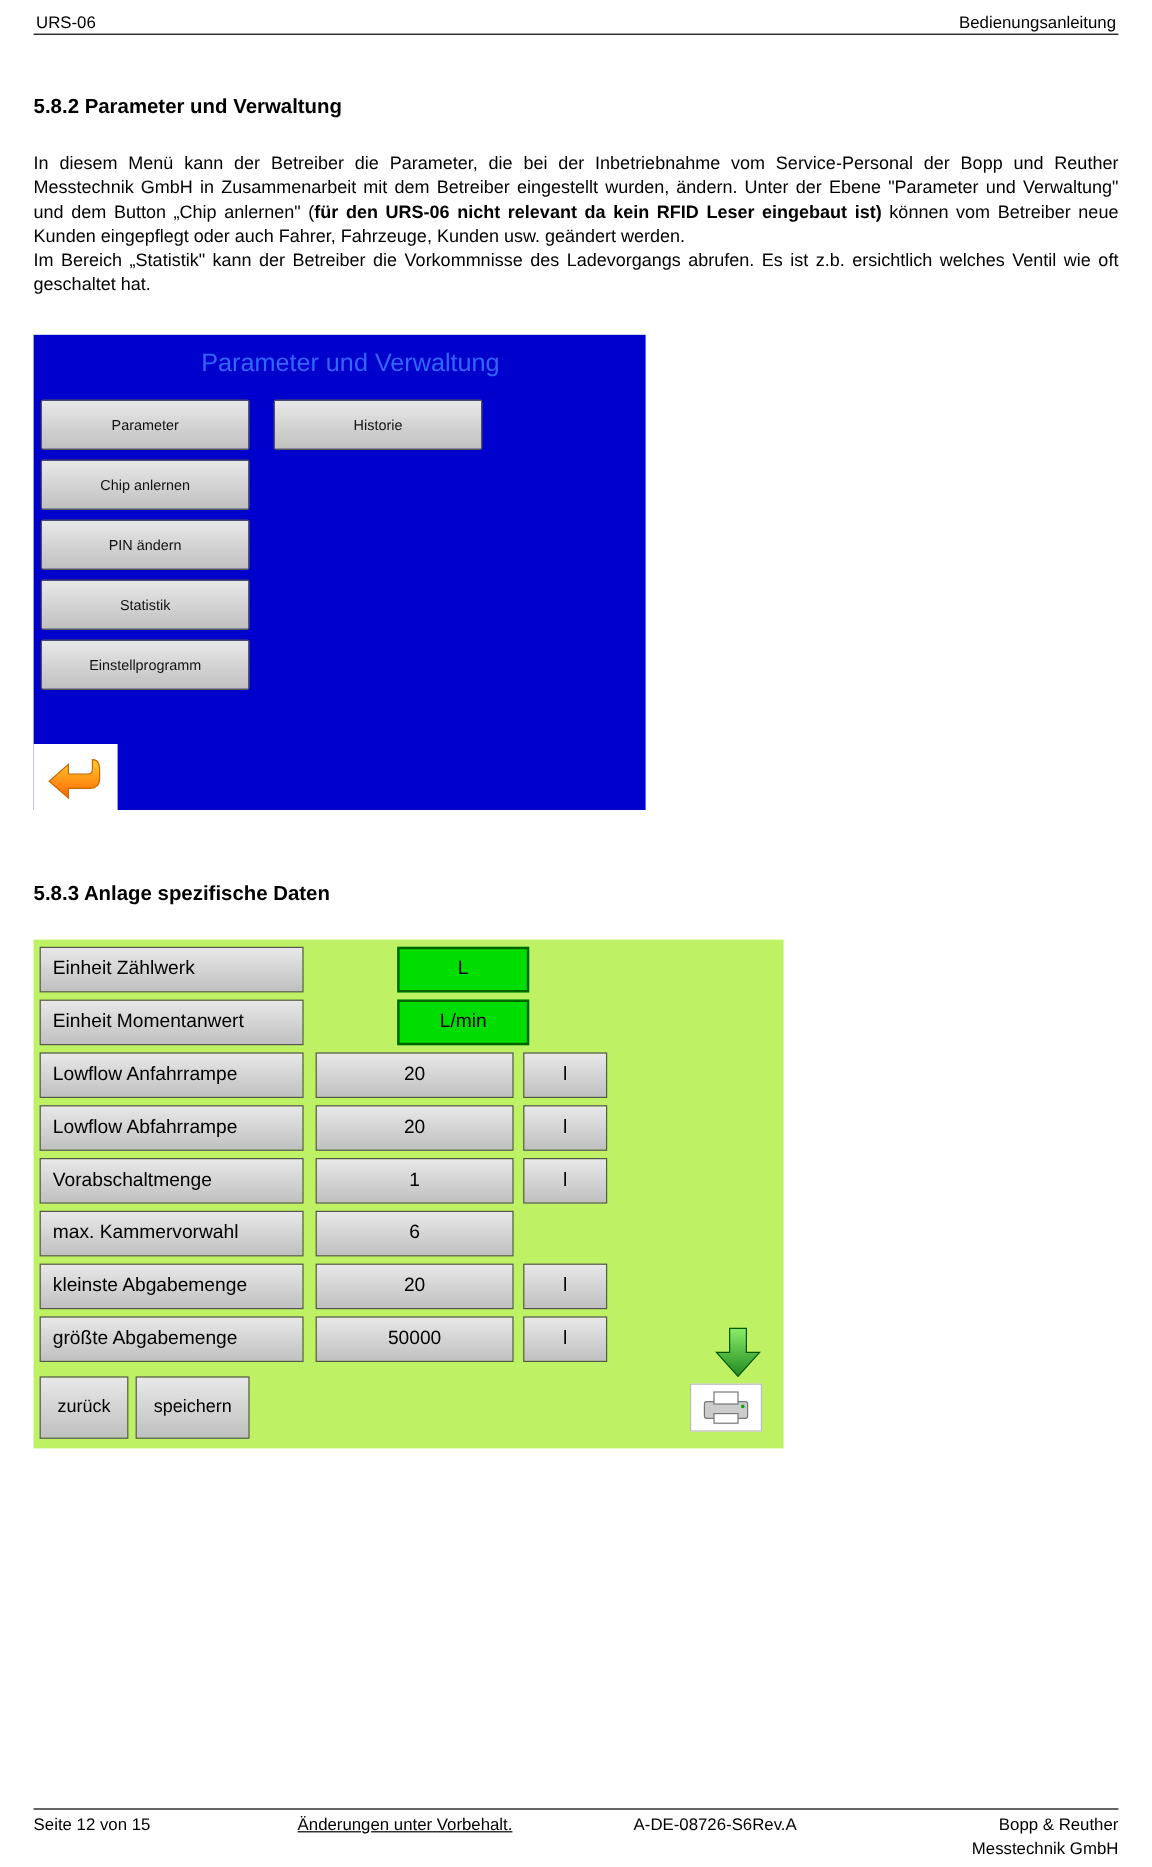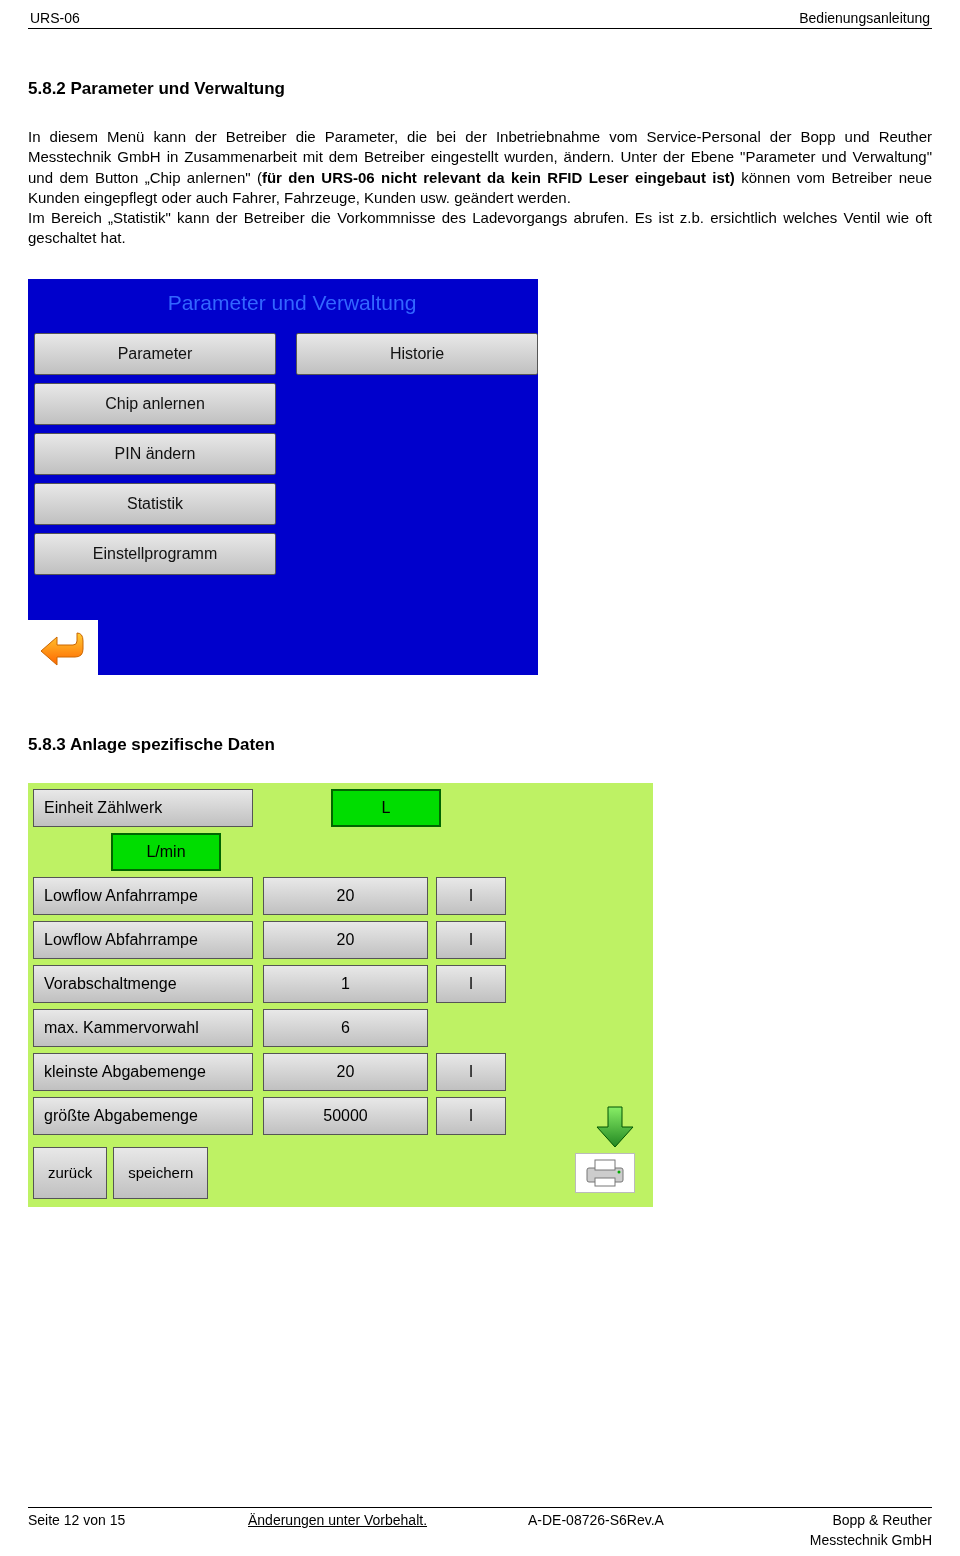--- a/index.html
+++ b/index.html
@@ -56,29 +56,29 @@
       flex-direction: column;
       gap: 8px;
       padding-left: 6px;
       padding-bottom: 100px;
     }
     .screen1-row {
       display: flex;
       gap: 20px;
     }
     .ui-btn {
-      width: 242px;
+      width: 174px;
       height: 42px;
       background: linear-gradient(#e8e8e8, #c0c0c0);
       border: 1px solid #555;
       border-radius: 2px;
       display: flex;
       align-items: center;
       justify-content: center;
-      font-size: 16px;
+      font-size: 12px;
       color: #111;
     }
     .ui-btn.left { justify-content: center; }
     .back-arrow-row {
       position: absolute;
       bottom: 0;
       left: 0;
       background: #fff;
       width: 70px;
       height: 55px;
@@ -233,20 +233,21 @@
   </div>
 
   <h3 class="section-heading">5.8.3 Anlage spezifische Daten</h3>
 
   <div class="screen2">
     <div class="form-row">
       <div class="form-label">Einheit Zählwerk</div>
       <div class="form-value green" style="margin-left:78px">L</div>
     </div>
     <div class="form-row">
+      <div class="form-label">Einheit Momentanwert</div>
       <div class="form-value green" style="margin-left:78px">L/min</div>
     </div>
     <div class="form-row">
       <div class="form-label">Lowflow Anfahrrampe</div>
       <div class="form-value">20</div>
       <div class="form-unit">l</div>
     </div>
     <div class="form-row">
       <div class="form-label">Lowflow Abfahrrampe</div>
       <div class="form-value">20</div>

